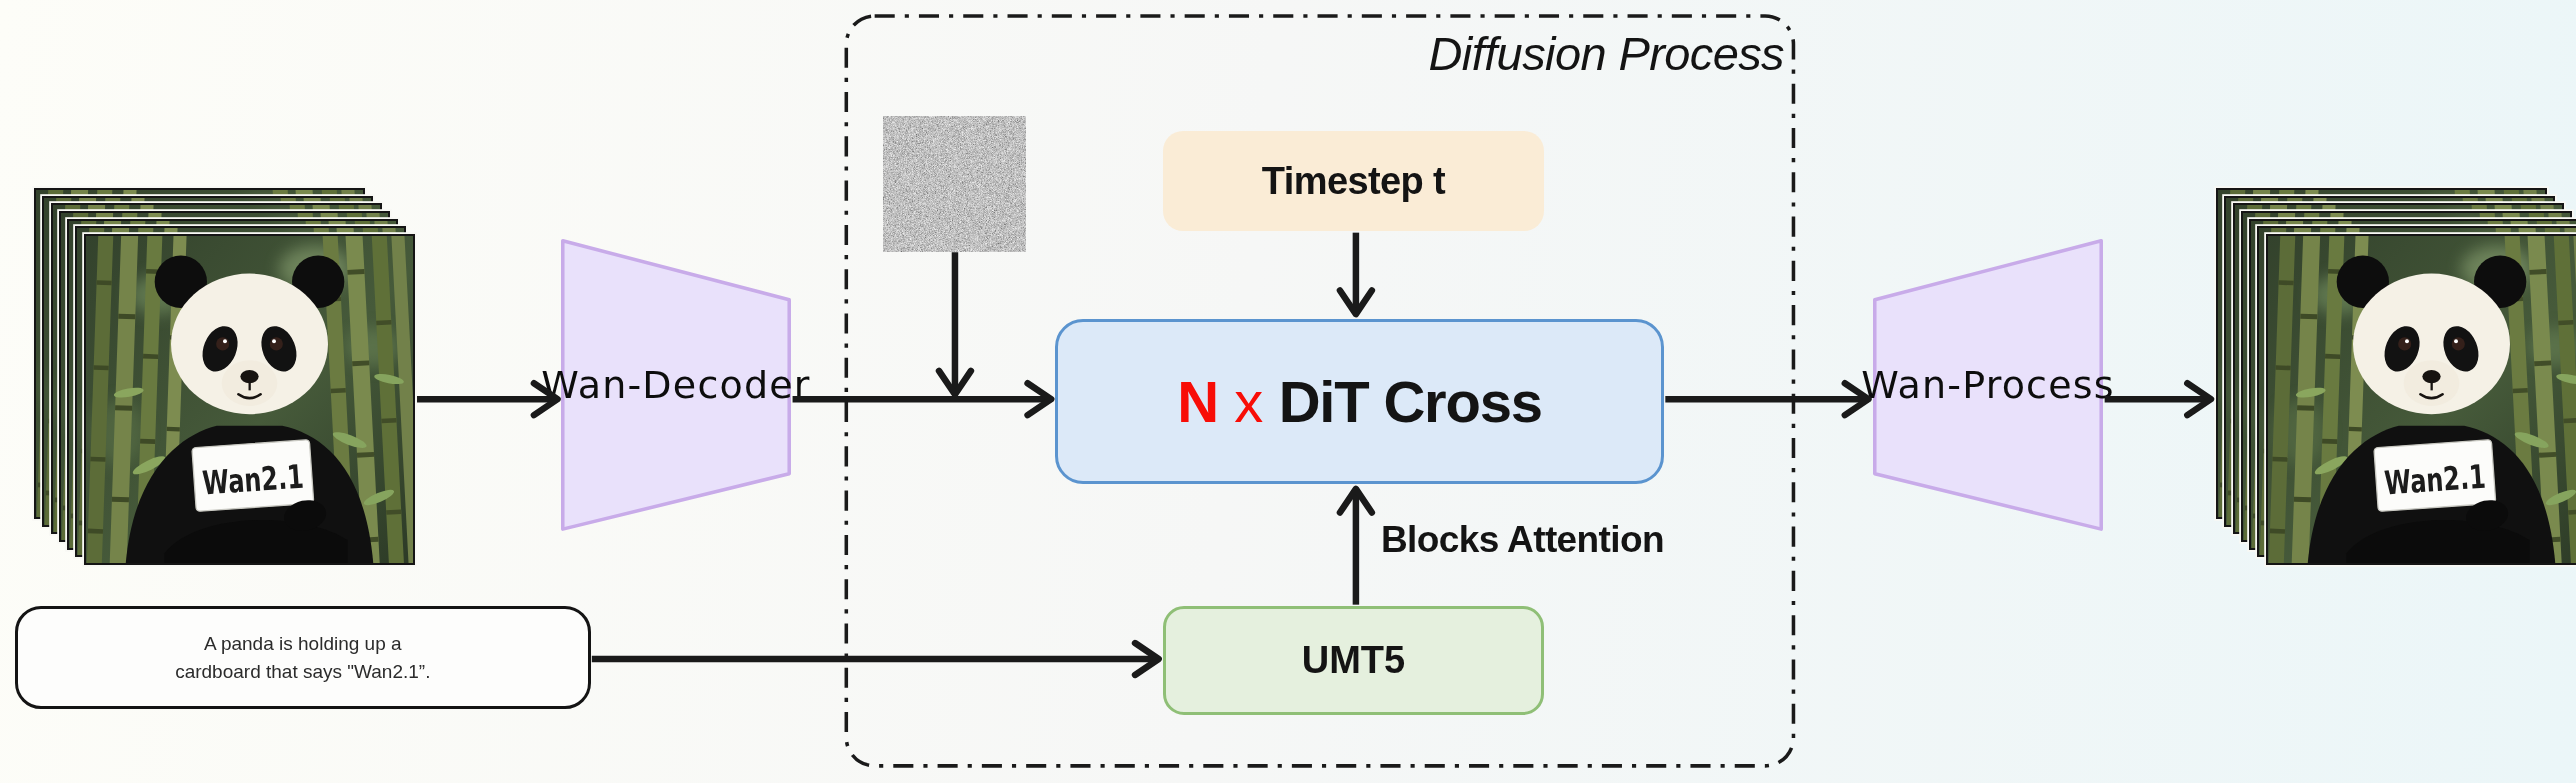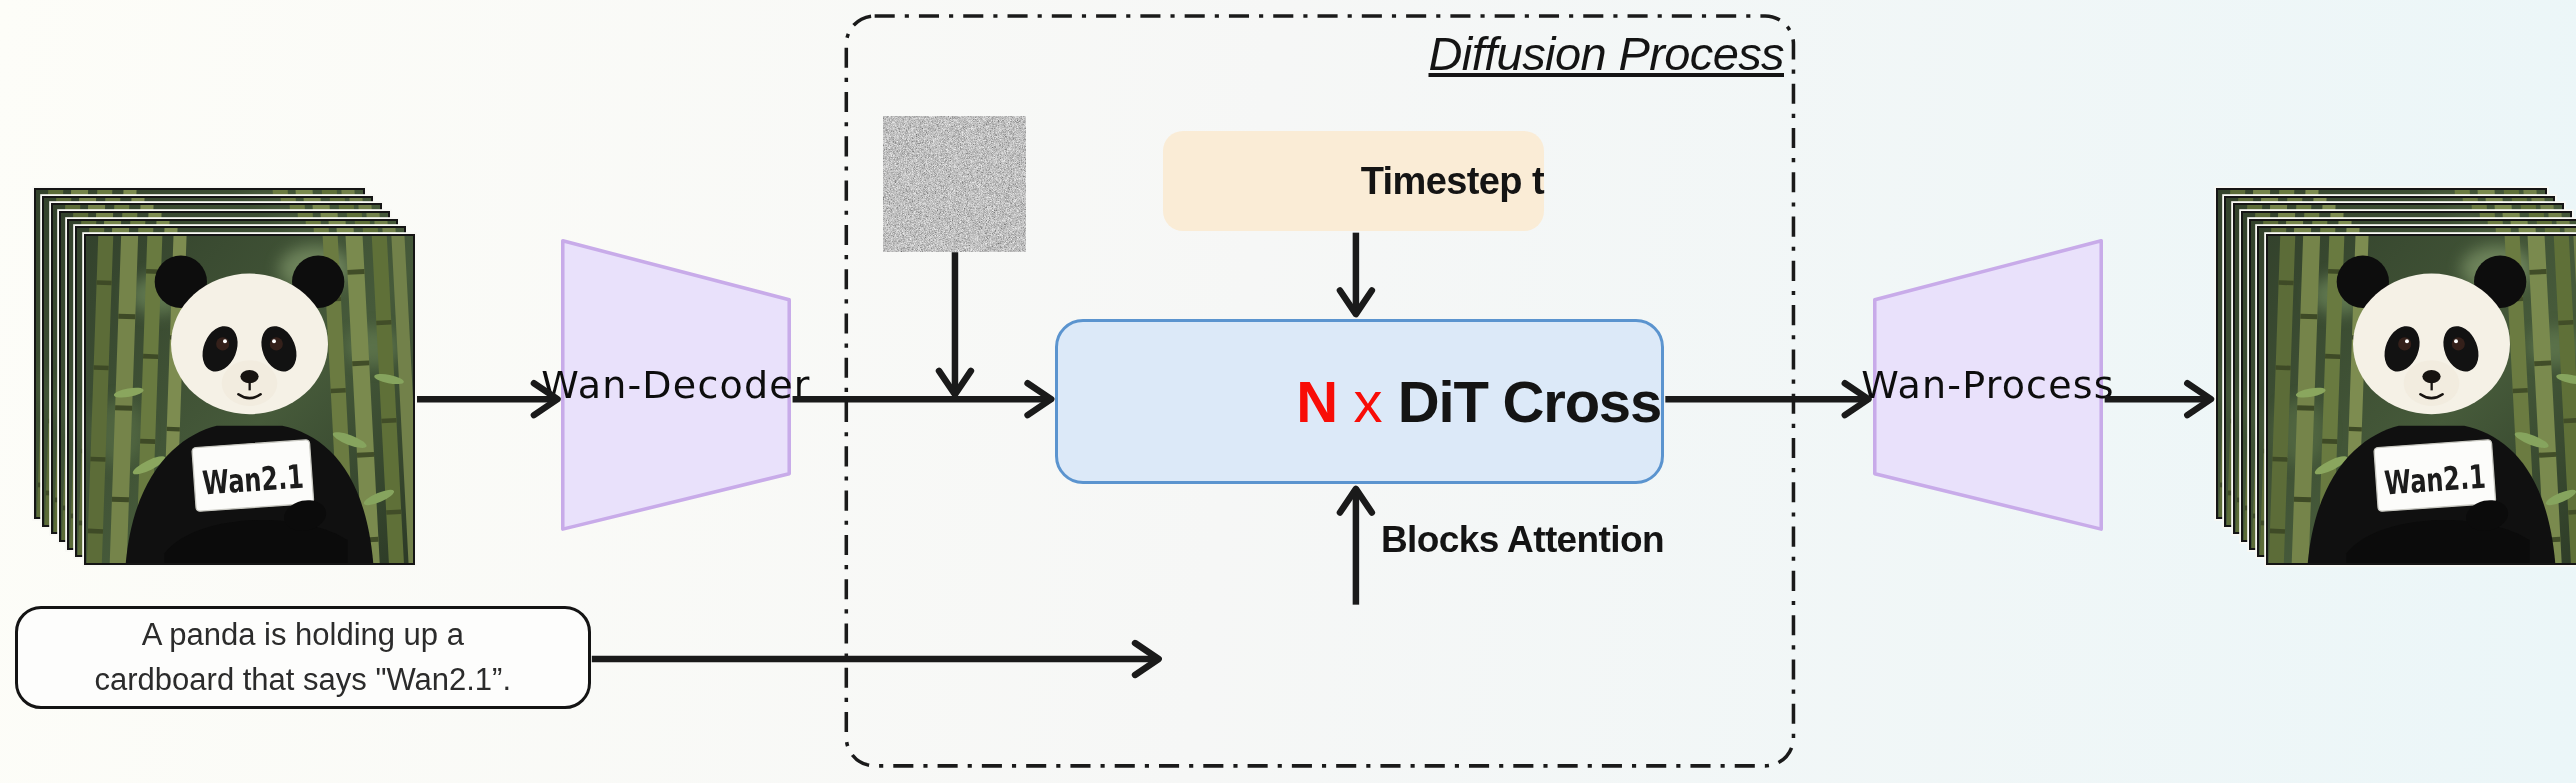--- a/index.html
+++ b/index.html
@@ -16,39 +16,39 @@
   }
   .frame svg{display:block;width:100%;height:100%;}
   
   .trap{position:absolute;width:230px;height:292px;}
   .trap svg{position:absolute;inset:0;overflow:visible;}
   .trap-label{
     position:absolute;inset:0;display:flex;flex-direction:row;align-items:center;justify-content:center;
     font-family:"DejaVu Sans",sans-serif;font-size:38px;line-height:1.28;letter-spacing:1.2px;color:#0d0d0d;
   }
   
-  .box{position:absolute;display:flex;align-items:center;justify-content:flex-end;box-sizing:border-box;}
+  .box{position:absolute;display:flex;align-items:center;justify-content:center;box-sizing:border-box;}
   .timestep{left:1163px;top:131px;width:381px;height:100px;background:var(--timestep-fill,#faecd6);border-radius:20px;font-size:38px;font-weight:600;letter-spacing:-0.6px;}
   .dit{left:1055px;top:319px;width:609px;height:165px;background:var(--dit-fill,#dce9f8);border:3.5px solid var(--dit-border,#5b94cf);border-radius:28px;font-size:58px;font-weight:600;letter-spacing:-1.2px;gap:16.5px;}
   .dit .red{color:var(--accent-red,#f80d07);}
   .dit .nbold{font-weight:700;}
   .dit .xthin{font-weight:400;}
   .umt5{left:1163px;top:606px;width:381px;height:109px;background:var(--umt5-fill,#e5f0de);border:3px solid var(--umt5-border,#8fbf76);border-radius:21px;font-size:38px;font-weight:600;}
   
   .diff-title{
     position:absolute;left:1299px;top:26px;width:485px;text-align:right;
-    font-size:47px;font-style:italic;letter-spacing:-0.6px;color:#141414;white-space:nowrap;text-decoration:underline;
+    font-size:47px;font-style:italic;letter-spacing:-0.6px;color:#141414;white-space:nowrap;
   }
   .cross-label{position:absolute;left:1381px;top:519px;font-size:37px;font-weight:600;letter-spacing:-0.6px;white-space:nowrap;}
   
   .prompt{
     position:absolute;left:14.8px;top:606px;width:576px;height:103px;box-sizing:border-box;
     background:var(--prompt-fill,#fdfdfc);border:3px solid var(--prompt-border,#141414);border-radius:26px;
     display:flex;flex-direction:column;align-items:center;justify-content:center;
-    font-size:31px;line-height:1.45;color:#2b2b2b;text-align:center;
+    font-size:19px;line-height:1.45;color:#2b2b2b;text-align:center;
   }
   
   .noise{position:absolute;left:883px;top:116px;width:143px;height:136px;}
   .noise svg{display:block;width:100%;height:100%;}
   
   .overlay{position:absolute;inset:0;pointer-events:none;z-index:5;}.z2{z-index:2}
 </style>
 </head>
 <body>
 
@@ -224,20 +224,23 @@
   </div>
 
   <div class="box dit z2">
     <span class="red nbold">N</span>
     <span class="red xthin">x</span>
     <span>DiT Cross</span>
   </div>
 
   <div class="cross-label z2">Blocks Attention</div>
 
+  <div class="box umt5 z2">
+    <span>UMT5</span>
+  </div>
 
   <div class="trap z2" style="left:1873px;top:239px">
     <svg viewBox="0 0 390 495">
       <polygon points="3,103 387,3 387,492 3,398" style="fill:var(--trap-fill,#e9e1fb);stroke:var(--trap-border,#c8abe9)" stroke-width="6" stroke-linejoin="round"></polygon>
     </svg>
     <div class="trap-label">
       <span>Wan-</span>
       <span>Process</span>
     </div>
   </div>

